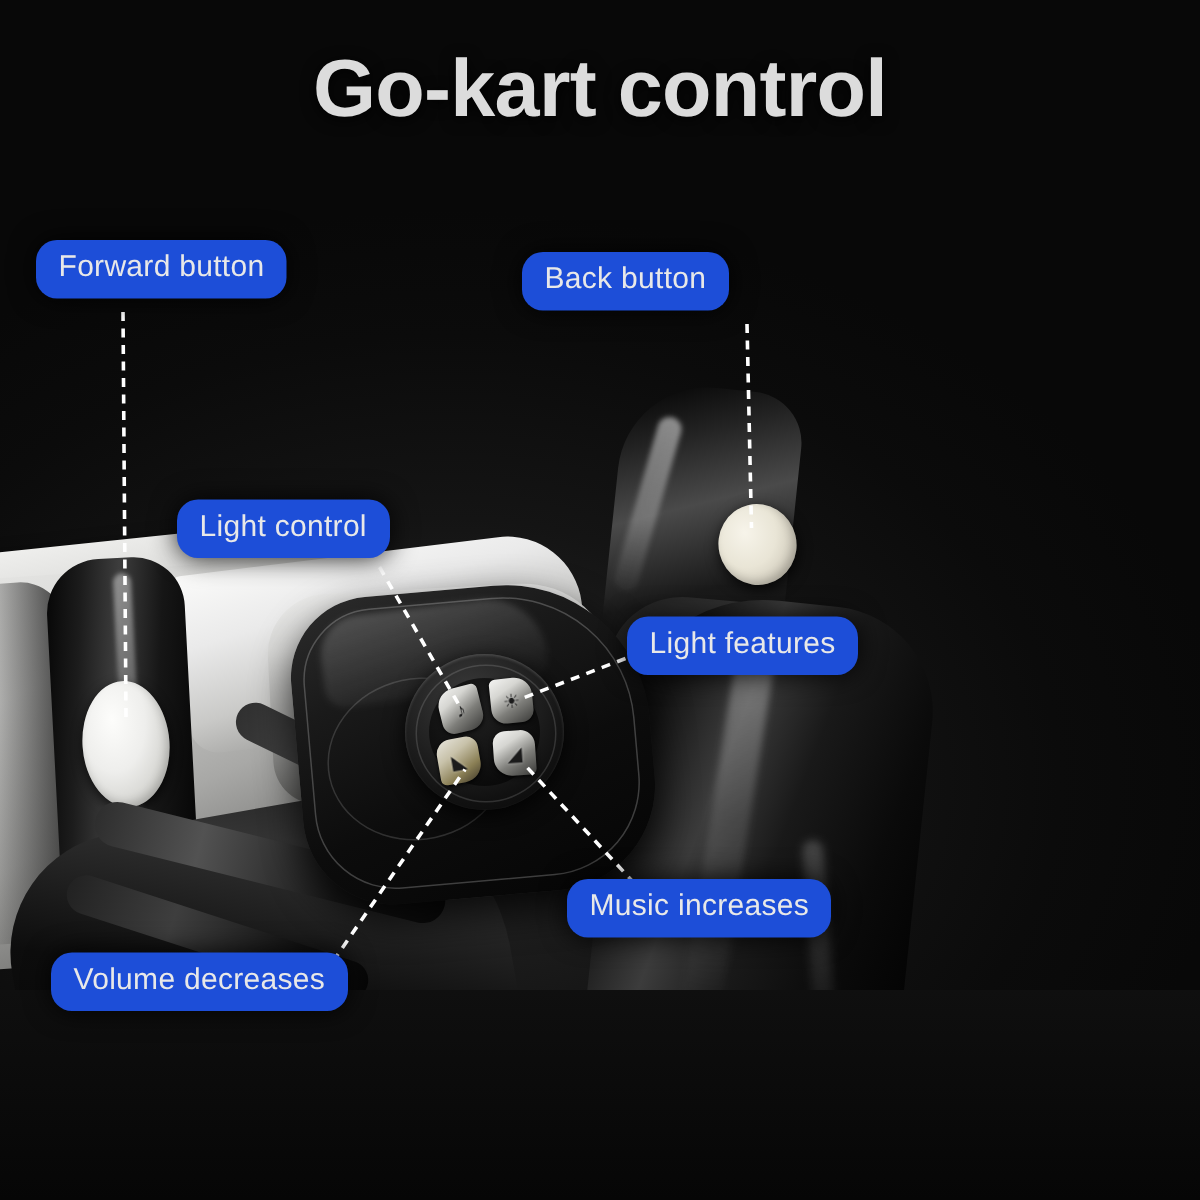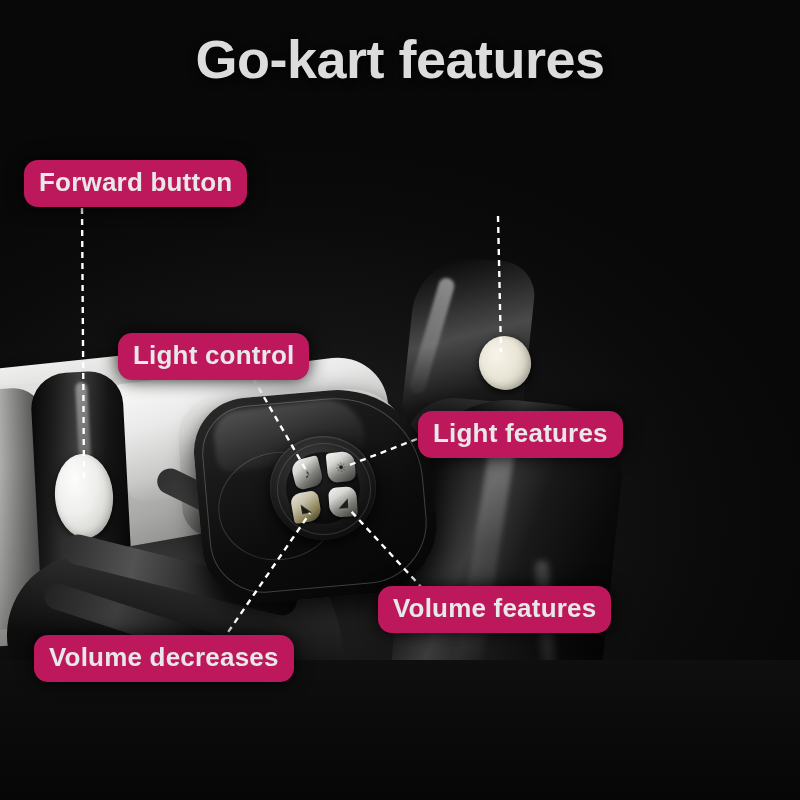--- a/index.html
+++ b/index.html
@@ -126,23 +126,23 @@
   .key.k-light{left:327px;top:452px;border-radius:4px 12px 8px 10px;transform:rotate(-6deg);}
   .key.k-voldn{left:292px;top:492px;border-radius:10px 8px 12px 4px;transform:rotate(-10deg);}
   .key.k-volup{left:329px;top:487px;border-radius:8px 10px 4px 12px;transform:rotate(-4deg);}
   .key span{filter:drop-shadow(0 0 1px rgba(255,255,255,.4));}
   .key.k-voldn{background:linear-gradient(150deg,#e8e6de 0%,#c8c2aa 35%,#8a7f55 70%,#40392a 100%);}
 
   
   .leaders{position:absolute;inset:0;pointer-events:none;}
 
   
-  .pill{position:absolute;background:#be185d;border-radius:14px;
+  .pill{position:absolute;background:#1d4ed8;border-radius:14px;
     padding:7px 15px 9px 15px;color:#e8e8e8;white-space:nowrap;
-    font-size:26px;font-weight:700;letter-spacing:.2px;
+    font-size:20px;font-weight:400;letter-spacing:.2px;
     box-shadow:0 0 18px rgba(0,0,0,.9);}
   .pill.t-forward   {left:24px;  top:160px;}
   .pill.t-back      {left:348px; top:168px;}
   .pill.t-music     {left:118px; top:333px;}
   .pill.t-light     {left:418px; top:411px;}
   .pill.t-volinc    {left:378px; top:586px;}
   .pill.t-voldec    {left:34px;  top:635px;}
 
   
   .title{position:absolute;left:0;top:28px;width:800px;text-align:center;
@@ -211,31 +211,34 @@
     <g stroke="#ffffff" stroke-width="2.4" stroke-dasharray="6 5" fill="none" stroke-linecap="butt">
       <line x1="82" y1="208" x2="84" y2="478"></line>
       <line x1="498" y1="216" x2="501" y2="352"></line>
       <line x1="253" y1="378" x2="306" y2="470"></line>
       <line x1="417" y1="439" x2="347" y2="466"></line>
       <line x1="423" y1="589" x2="349" y2="509"></line>
       <line x1="222" y1="641" x2="310" y2="513"></line>
     </g>
   </svg>
 
-  <div class="title">Go-kart features</div>
+  <div class="title">Go-kart control</div>
 
   <div class="pill t-forward">
     <span>Forward button</span>
   </div>
+  <div class="pill t-back">
+    <span>Back button</span>
+  </div>
   <div class="pill t-music">
     <span>Light control</span>
   </div>
   <div class="pill t-light">
     <span>Light features</span>
   </div>
   <div class="pill t-volinc">
-    <span>Volume features</span>
+    <span>Music increases</span>
   </div>
   <div class="pill t-voldec">
     <span>Volume decreases</span>
   </div>
 
 </div>
 
 </body></html>

